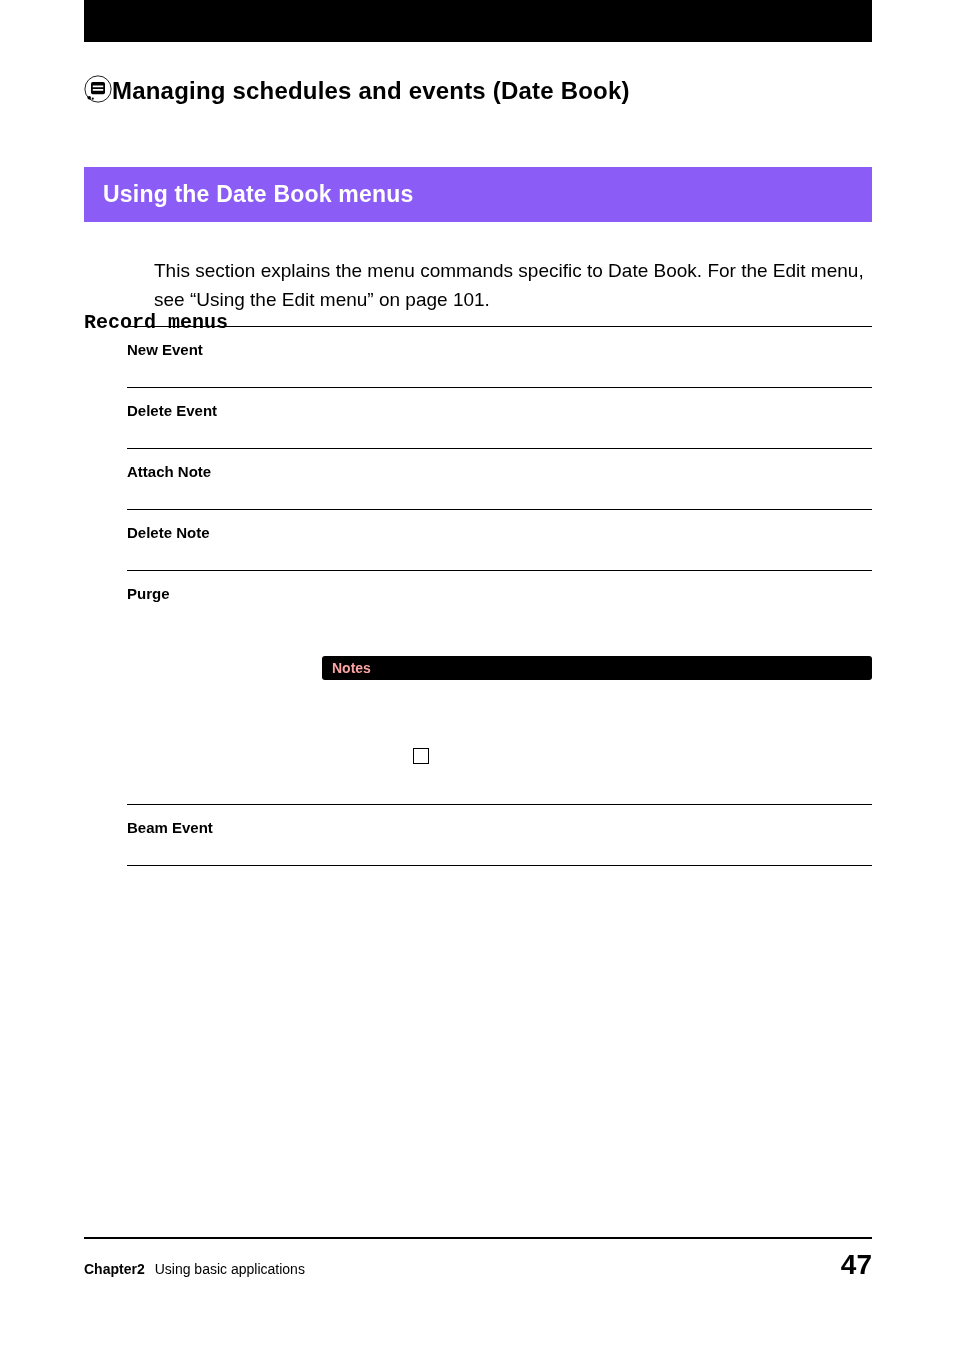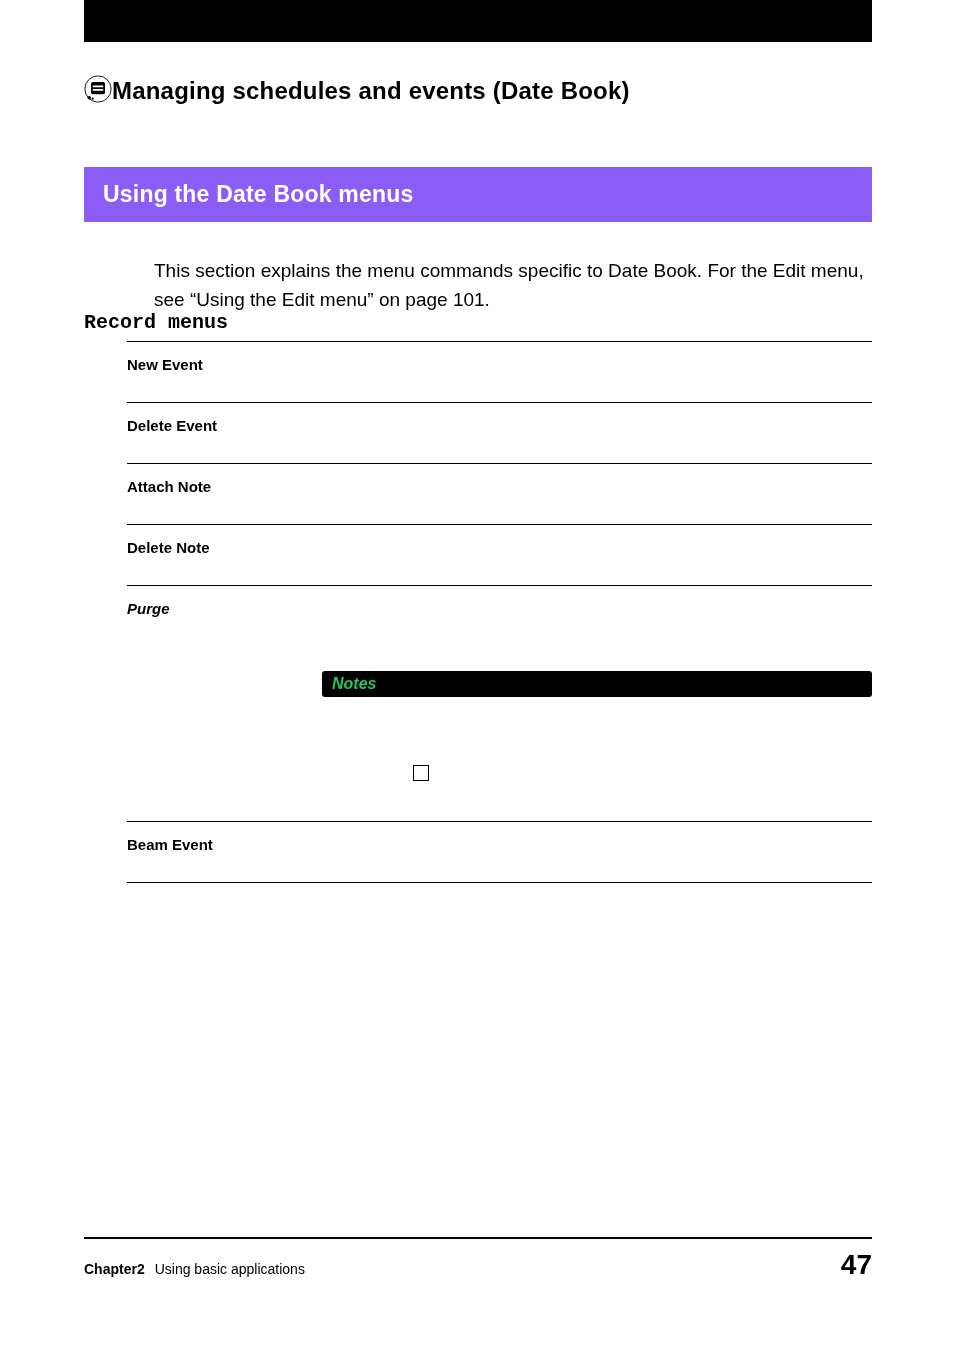--- a/index.html
+++ b/index.html
@@ -6,27 +6,27 @@
   html, body { width: 954px; height: 1352px; background: #fff; font-family: Georgia, 'Times New Roman', serif; color: #000; }
   .page { position: relative; width: 954px; height: 1352px; }
   .top-black-bar { position: absolute; left: 84px; top: 0; width: 788px; height: 42px; background: #000; }
   .heading-row { position: absolute; left: 84px; top: 75px; display: flex; align-items: center; }
   .heading-text { font-family: Verdana, Arial, sans-serif; font-weight: 700; font-size: 24px; letter-spacing: 0.2px; }
   .book-icon { width: 28px; height: 28px; }
   .gray-banner { position: absolute; left: 84px; top: 167px; width: 788px; height: 55px; background: #8b5cf6; display: flex; align-items: center; padding-left: 19px; }
   .gray-banner-text { font-family: Verdana, Arial, sans-serif; font-weight: 700; font-size: 23px; color: #fff; letter-spacing: 0.2px; }
   .intro-text { position: absolute; left: 154px; top: 256px; width: 718px; font-size: 19px; line-height: 1.55; font-family: Liberation Sans, sans-serif; }
   .subheading { position: absolute; left: 84px; top: 311px; font-family: Liberation Mono, monospace; font-weight: 700; font-size: 20px; }
-  .menu-table { position: absolute; left: 127px; top: 341px; width: 745px; }
+  .menu-table { position: absolute; left: 127px; top: 326px; width: 745px; }
   .menu-row { border-top: 1.5px solid #000; padding: 14px 0 28px 0; min-height: 30px; }
   .menu-row.last { border-bottom: 1.5px solid #000; }
   .menu-label { font-family: Verdana, Arial, sans-serif; font-weight: 700; font-size: 15px; }
-  .purge-row { border-top: 1.5px solid #000; padding-top: 14px; padding-bottom: 14px; font-style: italic; }
+  .purge-row { border-top: 1.5px solid #000; padding-top: 14px; padding-bottom: 14px; }
   .purge-content { display: flex; flex-direction: column; gap: 18px; }
-  .notes-badge { display: inline-block; background: #000; color: #22c55e; font-family: Verdana, Arial, sans-serif; font-weight: 700; font-size: 16px; padding: 4px 10px; border-radius: 3px; margin-left: 195px; }
+  .notes-badge { display: inline-block; background: #000; color: #fca5a5; font-family: Verdana, Arial, sans-serif; font-weight: 700; font-size: 14px; padding: 4px 10px; border-radius: 3px; margin-left: 195px; }
   .checkbox-row { margin-left: 286px; height: 20px; display: flex; align-items: center; }
   .checkbox-square { width: 16px; height: 16px; border: 1.5px solid #000; display: inline-block; }
   .footer-rule { position: absolute; left: 84px; top: 1237px; width: 788px; height: 1.5px; background: #000; }
   .footer { position: absolute; left: 84px; top: 1249px; width: 788px; display: flex; justify-content: space-between; align-items: baseline; }
   .footer-left { display: flex; align-items: baseline; gap: 10px; }
   .chapter-label { font-family: Verdana, Arial, sans-serif; font-weight: 700; font-size: 14px; }
   .chapter-text { font-family: Verdana, Arial, sans-serif; font-size: 14px; }
   .page-number { font-family: Verdana, Arial, sans-serif; font-weight: 700; font-size: 28px; text-align: center; }
 </style>
 </head>

